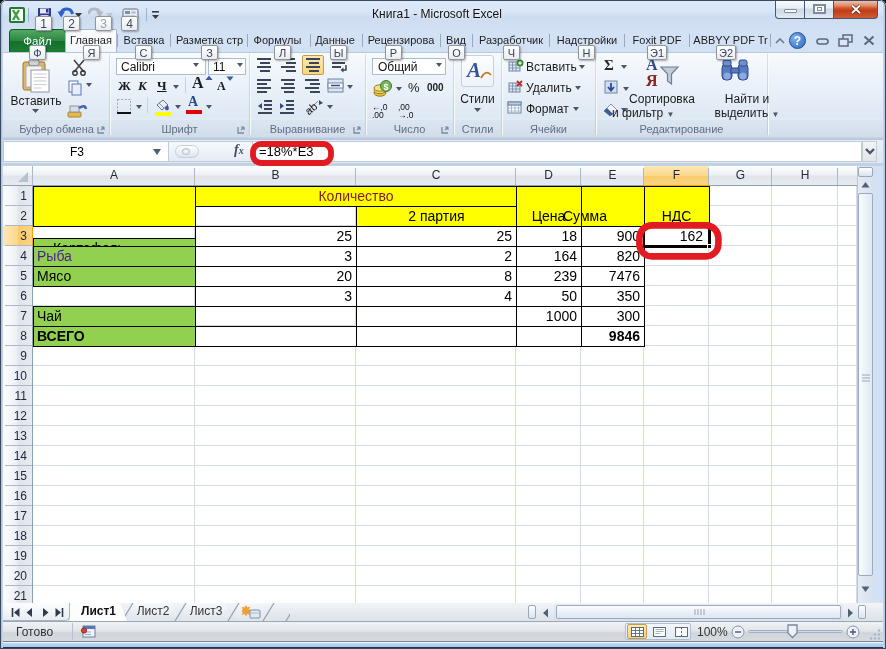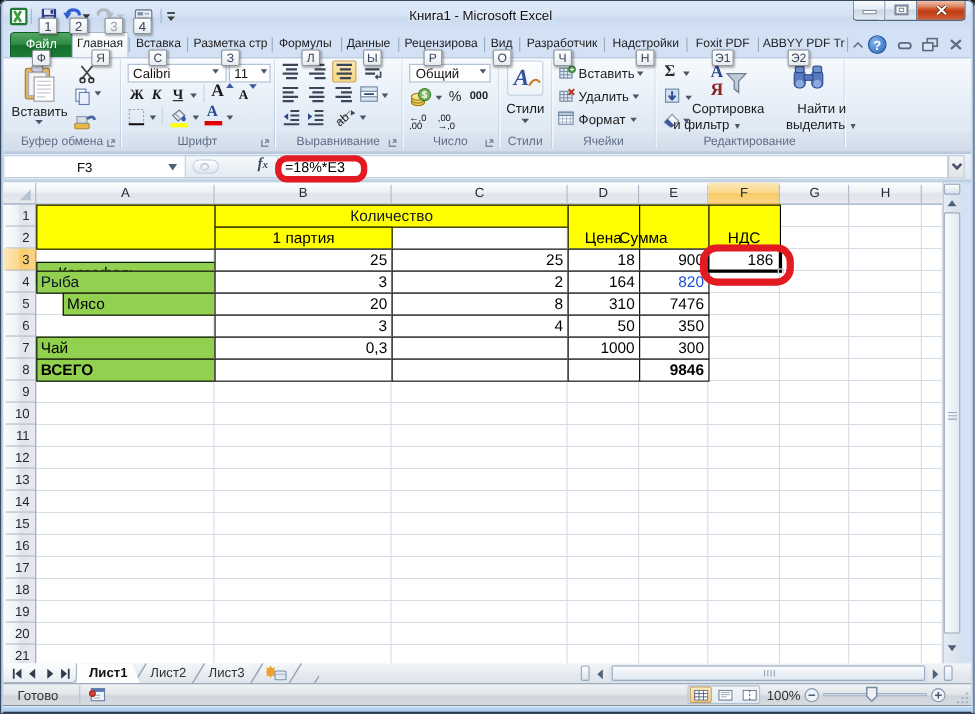--- a/index.html
+++ b/index.html
@@ -484,59 +484,58 @@
 <div class="abs" style="left:2px;top:359px;width:27px;height:1px;background:#aeb9c8"></div>
 <div class="ghd" style="left:0;top:360px;width:24px;height:20px;line-height:20px;text-align:right">18</div>
 <div class="abs" style="left:2px;top:379px;width:27px;height:1px;background:#aeb9c8"></div>
 <div class="ghd" style="left:0;top:380px;width:24px;height:20px;line-height:20px;text-align:right">19</div>
 <div class="abs" style="left:2px;top:399px;width:27px;height:1px;background:#aeb9c8"></div>
 <div class="ghd" style="left:0;top:400px;width:24px;height:20px;line-height:20px;text-align:right">20</div>
 <div class="abs" style="left:2px;top:419px;width:27px;height:1px;background:#aeb9c8"></div>
 <div class="ghd" style="left:0;top:420px;width:24px;height:20px;line-height:20px;text-align:right">21</div>
 
 <div class="cell" style="left:30px;top:20px;width:163px;height:41px;background:#ffff00;border:1px solid #000;text-align:center;line-height:39px;font-size:14px;color:#000;"></div>
-<div class="cell" style="left:192px;top:20px;width:322px;height:21px;background:#ffff00;border:1px solid #000;text-align:center;line-height:19px;font-size:14px;color:#0f172a;">Количество</div>
-<div class="cell" style="left:192px;top:40px;width:162px;height:21px;background:#ffff00;border:1px solid #000;text-align:center;line-height:19px;font-size:14px;color:#000;">1 партия</div>
+<div class="cell" style="left:192px;top:20px;width:322px;height:21px;background:#ffff00;border:1px solid #000;text-align:center;line-height:19px;font-size:14px;color:#7f1d1d;">Количество</div>
+<div class="cell" style="left:353px;top:40px;width:161px;height:21px;background:#ffff00;border:1px solid #000;text-align:center;line-height:19px;font-size:14px;color:#000;">2 партия</div>
 <div class="cell" style="left:513px;top:20px;width:66px;height:41px;background:#ffff00;border:1px solid #000;text-align:center;line-height:39px;font-size:14px;color:#000;"></div>
 <div class="cell" style="left:513px;top:40px;width:65px;height:20px;text-align:center;line-height:20px;font-size:14px">Цена</div>
 <div class="cell" style="left:578px;top:20px;width:64px;height:41px;background:#ffff00;border:1px solid #000;text-align:center;line-height:39px;font-size:14px;color:#000;"></div>
 <div class="cell" style="left:560px;top:40px;width:63px;height:20px;line-height:20px;font-size:14px">Сумма</div>
 <div class="cell" style="left:641px;top:20px;width:66px;height:41px;background:#ffff00;border:1px solid #000;text-align:center;line-height:39px;font-size:14px;color:#000;"></div>
 <div class="cell" style="left:641px;top:40px;width:65px;height:20px;text-align:center;line-height:20px;font-size:14px">НДС</div>
 <div class="cell" style="left:30px;top:72px;width:163px;height:21px;background:#92d050;border:1px solid #000;text-align:left;padding-left:19px;line-height:19px;font-size:14px;color:#000;">Картофель</div>
-<div class="cell" style="left:30px;top:80px;width:163px;height:21px;background:#92d050;border:1px solid #000;text-align:left;padding-left:3px;line-height:19px;font-size:14px;color:#0f172a;">Рыба</div>
-<div class="cell" style="left:30px;top:100px;width:163px;height:21px;background:#92d050;border:1px solid #000;text-align:left;padding-left:3px;line-height:19px;font-size:14px;color:#000;margin-left:24px;">Мясо</div>
+<div class="cell" style="left:30px;top:80px;width:163px;height:21px;background:#92d050;border:1px solid #000;text-align:left;padding-left:3px;line-height:19px;font-size:14px;color:#4c1d95;">Рыба</div>
+<div class="cell" style="left:30px;top:100px;width:163px;height:21px;background:#92d050;border:1px solid #000;text-align:left;padding-left:3px;line-height:19px;font-size:14px;color:#000;">Мясо</div>
 <div class="cell" style="left:30px;top:140px;width:163px;height:21px;background:#92d050;border:1px solid #000;text-align:left;padding-left:3px;line-height:19px;font-size:14px;color:#000;">Чай</div>
 <div class="cell" style="left:30px;top:160px;width:163px;height:21px;background:#92d050;border:1px solid #000;text-align:left;padding-left:3px;line-height:19px;font-weight:bold;font-size:14px;color:#000;">ВСЕГО</div>
 <div class="cell" style="left:192px;top:60px;width:162px;height:21px;background:#fff;border:1px solid #000;text-align:right;padding-right:4px;line-height:19px;font-size:14px;color:#000;">25</div>
 <div class="cell" style="left:353px;top:60px;width:161px;height:21px;background:#fff;border:1px solid #000;text-align:right;padding-right:4px;line-height:19px;font-size:14px;color:#000;">25</div>
 <div class="cell" style="left:513px;top:60px;width:66px;height:21px;background:#fff;border:1px solid #000;text-align:right;padding-right:4px;line-height:19px;font-size:14px;color:#000;">18</div>
 <div class="cell" style="left:578px;top:60px;width:64px;height:21px;background:#fff;border:1px solid #000;text-align:right;padding-right:4px;line-height:19px;font-size:14px;color:#000;">900</div>
 <div class="cell" style="left:192px;top:80px;width:162px;height:21px;background:#fff;border:1px solid #000;text-align:right;padding-right:4px;line-height:19px;font-size:14px;color:#000;">3</div>
 <div class="cell" style="left:353px;top:80px;width:161px;height:21px;background:#fff;border:1px solid #000;text-align:right;padding-right:4px;line-height:19px;font-size:14px;color:#000;">2</div>
 <div class="cell" style="left:513px;top:80px;width:66px;height:21px;background:#fff;border:1px solid #000;text-align:right;padding-right:4px;line-height:19px;font-size:14px;color:#000;">164</div>
-<div class="cell" style="left:578px;top:80px;width:64px;height:21px;background:#fff;border:1px solid #000;text-align:right;padding-right:4px;line-height:19px;font-size:14px;color:#1d4ed8;">820</div>
+<div class="cell" style="left:578px;top:80px;width:64px;height:21px;background:#fff;border:1px solid #000;text-align:right;padding-right:4px;line-height:19px;font-size:14px;color:#000000;">820</div>
 <div class="cell" style="left:192px;top:100px;width:162px;height:21px;background:#fff;border:1px solid #000;text-align:right;padding-right:4px;line-height:19px;font-size:14px;color:#000;">20</div>
 <div class="cell" style="left:353px;top:100px;width:161px;height:21px;background:#fff;border:1px solid #000;text-align:right;padding-right:4px;line-height:19px;font-size:14px;color:#000;">8</div>
-<div class="cell" style="left:513px;top:100px;width:66px;height:21px;background:#fff;border:1px solid #000;text-align:right;padding-right:4px;line-height:19px;font-size:14px;color:#000;">310</div>
+<div class="cell" style="left:513px;top:100px;width:66px;height:21px;background:#fff;border:1px solid #000;text-align:right;padding-right:4px;line-height:19px;font-size:14px;color:#000;">239</div>
 <div class="cell" style="left:578px;top:100px;width:64px;height:21px;background:#fff;border:1px solid #000;text-align:right;padding-right:4px;line-height:19px;font-size:14px;color:#000;">7476</div>
 <div class="cell" style="left:192px;top:120px;width:162px;height:21px;background:#fff;border:1px solid #000;text-align:right;padding-right:4px;line-height:19px;font-size:14px;color:#000;">3</div>
 <div class="cell" style="left:353px;top:120px;width:161px;height:21px;background:#fff;border:1px solid #000;text-align:right;padding-right:4px;line-height:19px;font-size:14px;color:#000;">4</div>
 <div class="cell" style="left:513px;top:120px;width:66px;height:21px;background:#fff;border:1px solid #000;text-align:right;padding-right:4px;line-height:19px;font-size:14px;color:#000;">50</div>
 <div class="cell" style="left:578px;top:120px;width:64px;height:21px;background:#fff;border:1px solid #000;text-align:right;padding-right:4px;line-height:19px;font-size:14px;color:#000;">350</div>
-<div class="cell" style="left:192px;top:140px;width:162px;height:21px;background:#fff;border:1px solid #000;text-align:right;padding-right:4px;line-height:19px;font-size:14px;color:#000;">0,3</div>
 <div class="cell" style="left:353px;top:140px;width:161px;height:21px;background:#fff;border:1px solid #000;text-align:right;padding-right:4px;line-height:19px;font-size:14px;color:#000;"></div>
 <div class="cell" style="left:513px;top:140px;width:66px;height:21px;background:#fff;border:1px solid #000;text-align:right;padding-right:4px;line-height:19px;font-size:14px;color:#000;">1000</div>
 <div class="cell" style="left:578px;top:140px;width:64px;height:21px;background:#fff;border:1px solid #000;text-align:right;padding-right:4px;line-height:19px;font-size:14px;color:#000;">300</div>
 <div class="cell" style="left:192px;top:160px;width:162px;height:21px;background:#fff;border:1px solid #000;text-align:right;padding-right:4px;line-height:19px;font-size:14px;color:#000;"></div>
 <div class="cell" style="left:353px;top:160px;width:161px;height:21px;background:#fff;border:1px solid #000;text-align:right;padding-right:4px;line-height:19px;font-size:14px;color:#000;"></div>
 <div class="cell" style="left:513px;top:160px;width:66px;height:21px;background:#fff;border:1px solid #000;text-align:right;padding-right:4px;line-height:19px;font-size:14px;color:#000;"></div>
 <div class="cell" style="left:578px;top:160px;width:64px;height:21px;background:#fff;border:1px solid #000;text-align:right;padding-right:4px;line-height:19px;font-weight:bold;font-size:14px;color:#000;">9846</div>
 <div class="abs" style="left:640px;top:59px;width:68px;height:23px;background:#fff;border:2px solid #000;border-bottom:3px solid #000;border-right:3px solid #000"></div>
-<div class="cell num" style="left:641px;top:60px;width:59px;height:20px;line-height:20px;text-align:right">186</div>
+<div class="cell num" style="left:641px;top:60px;width:59px;height:20px;line-height:20px;text-align:right">162</div>
 <div class="abs" style="left:704px;top:78px;width:5px;height:5px;background:#000;border:1px solid #fff"></div>
 </div>
 <svg class="abs" style="left:250px;top:140px;z-index:70" width="87" height="30">
       <rect x="3" y="4" width="78" height="19" rx="8" fill="none" stroke="#e21b22" stroke-width="5.8"></rect>
     </svg>
 <svg class="abs" style="left:636px;top:222px;z-index:70" width="86" height="38">
       <rect x="3.4" y="3.4" width="79" height="31" rx="12.5" fill="none" stroke="#e21b22" stroke-width="6.6"></rect>
     </svg>
 
 <div class="abs" style="left:857px;top:166px;width:17px;height:438px;background:linear-gradient(to right,#e4ebf3,#d7e1ed);border-left:1px solid #b9c6d6"></div>

